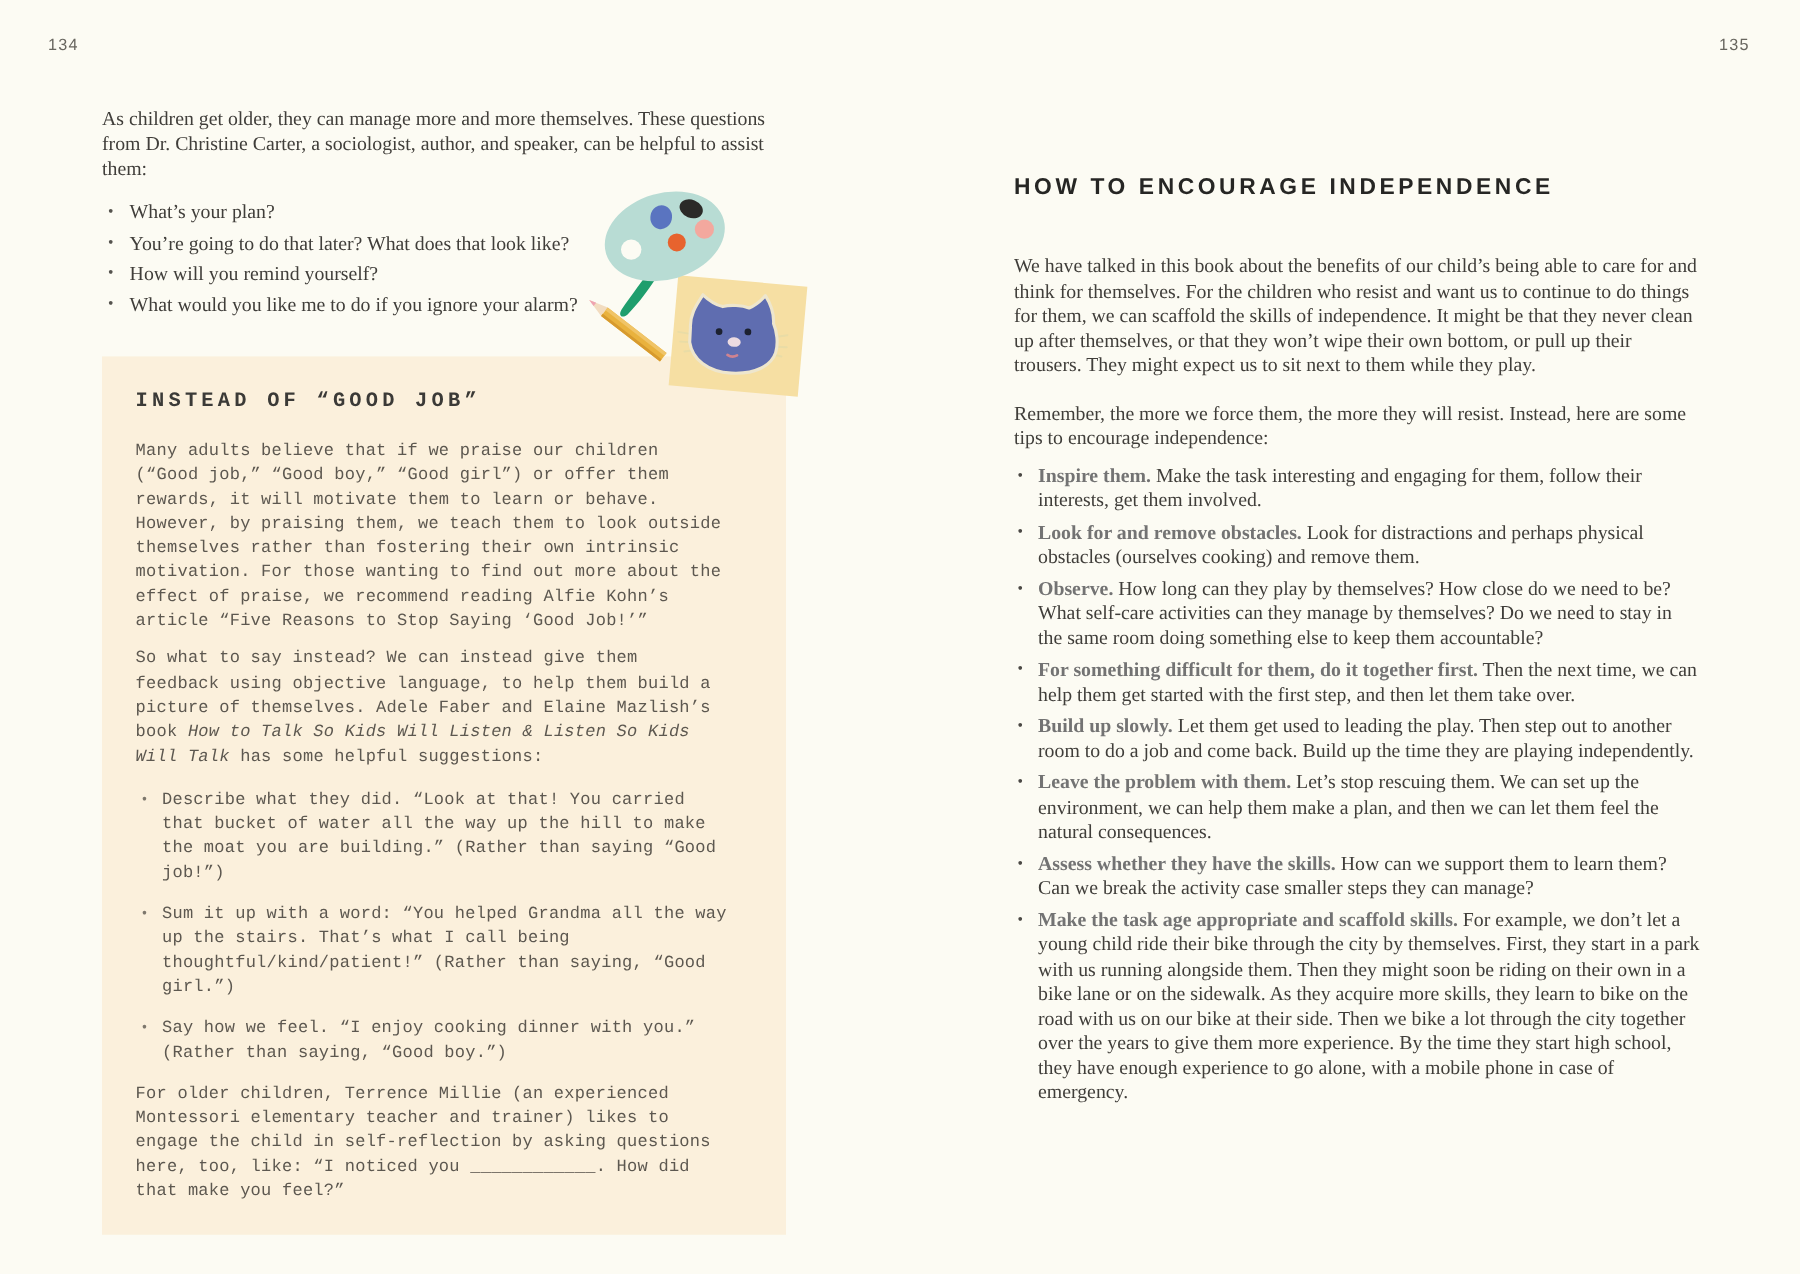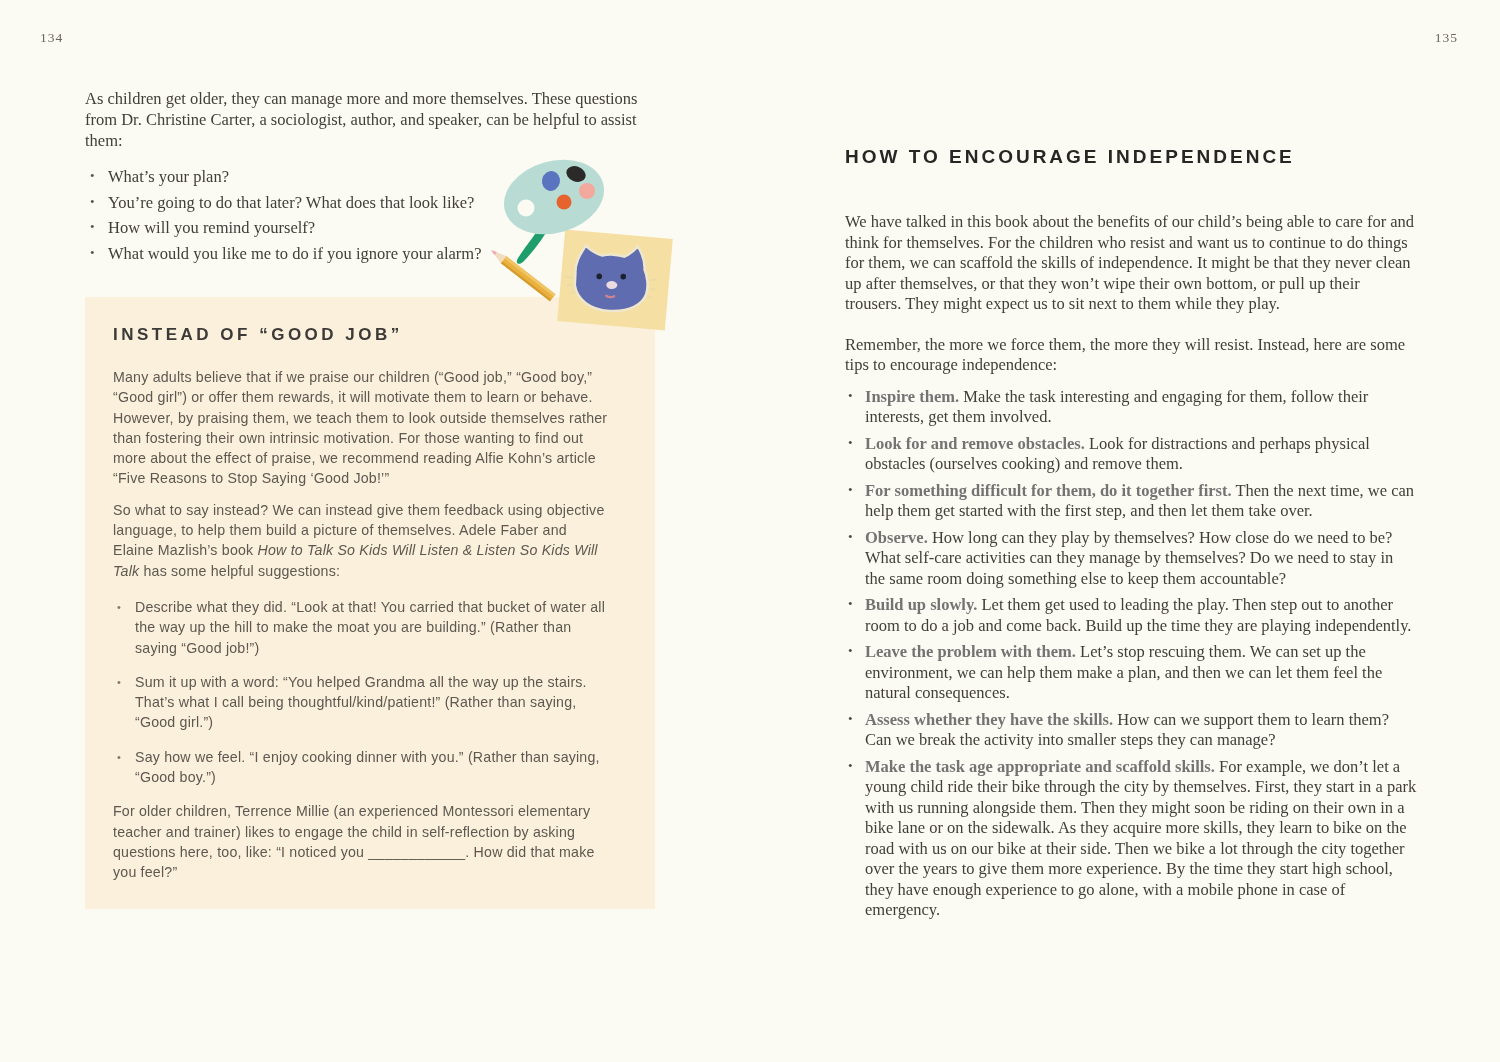--- a/index.html
+++ b/index.html
@@ -6,21 +6,21 @@
   body {
     width:1500px; height:1062px;
     background:#fcfbf3;
     font-family:"Liberation Serif", serif;
     color:#403e3a;
     position:relative;
     overflow:hidden;
   }
   .page-num {
     position:absolute; top:30px;
-    font-family:Liberation Serif, serif;
+    font-family:Liberation Sans, sans-serif;
     font-size:13.5px; color:#68665f; letter-spacing:1px;
   }
   .page-num.left { left:40px; }
   .page-num.right { right:42px; }
 
   
   .left-col { position:absolute; left:85px; top:88px; width:575px; }
   .intro { margin:0 0 16px; font-size:16.5px; line-height:21px; }
   .q-list { list-style:none; margin:0; padding:0; }
   .q-list li {
@@ -29,21 +29,21 @@
   }
   .q-list li::before {
     content:"\2022"; position:absolute; left:5px; top:-1px;
     font-size:13px; color:#55534e;
   }
 
   .goodjob-box {
     position:absolute; left:85px; top:297px; width:570px;
     box-sizing:border-box; padding:28px 46px 26px 28px;
     background:#fbf0dc;
-    font-family:Liberation Sans, sans-serif;
+    font-family:Liberation Mono, monospace;
     color:#5d5850;
     z-index:1;
   }
   .goodjob-box h2 {
     margin:0 0 22px; font-size:17px; font-weight:600;
     letter-spacing:3.5px; color:#3b3a37;
   }
   .goodjob-box p { margin:0 0 11px; font-size:14.2px; line-height:20.3px; letter-spacing:0.2px; }
   .goodjob-box p.last { margin-bottom:0; }
   .goodjob-box .book-title { font-style:italic; }
@@ -157,22 +157,22 @@
     </g>
   </svg>
 
   <div class="right-col">
     <h1>HOW TO ENCOURAGE INDEPENDENCE</h1>
     <p>We have talked in this book about the benefits of our child’s being able to care for and think for themselves. For the children who resist and want us to continue to do things for them, we can scaffold the skills of independence. It might be that they never clean up after themselves, or that they won’t wipe their own bottom, or pull up their trousers. They might expect us to sit next to them while they play.</p>
     <p class="pre-list">Remember, the more we force them, the more they will resist. Instead, here are some tips to encourage independence:</p>
     <ul class="tips">
       <li><span class="lead">Inspire them.</span> <span>Make the task interesting and engaging for them, follow their interests, get them involved.</span></li>
       <li><span class="lead">Look for and remove obstacles.</span> <span>Look for distractions and perhaps physical obstacles (ourselves cooking) and remove them.</span></li>
+      <li><span class="lead">Observe.</span> <span>How long can they play by themselves? How close do we need to be? What self-care activities can they manage by themselves? Do we need to stay in the same room doing something else to keep them accountable?</span></li>
       <li><span class="lead">For something difficult for them, do it together first.</span> <span>Then the next time, we can help them get started with the first step, and then let them take over.</span></li>
-      <li><span class="lead">Observe.</span> <span>How long can they play by themselves? How close do we need to be? What self-care activities can they manage by themselves? Do we need to stay in the same room doing something else to keep them accountable?</span></li>
       <li><span class="lead">Build up slowly.</span> <span>Let them get used to leading the play. Then step out to another room to do a job and come back. Build up the time they are playing independently.</span></li>
       <li><span class="lead">Leave the problem with them.</span> <span>Let’s stop rescuing them. We can set up the environment, we can help them make a plan, and then we can let them feel the natural consequences.</span></li>
-      <li><span class="lead">Assess whether they have the skills.</span> <span>How can we support them to learn them? Can we break the activity into smaller steps they can manage?</span></li>
+      <li><span class="lead">Assess whether they have the skills.</span> <span>How can we support them to learn them? Can we break the activity case smaller steps they can manage?</span></li>
       <li><span class="lead">Make the task age appropriate and scaffold skills.</span> <span>For example, we don’t let a young child ride their bike through the city by themselves. First, they start in a park with us running alongside them. Then they might soon be riding on their own in a bike lane or on the sidewalk. As they acquire more skills, they learn to bike on the road with us on our bike at their side. Then we bike a lot through the city together over the years to give them more experience. By the time they start high school, they have enough experience to go alone, with a mobile phone in case of emergency.</span></li>
     </ul>
   </div>
 
 </div>
 
 </body></html>

